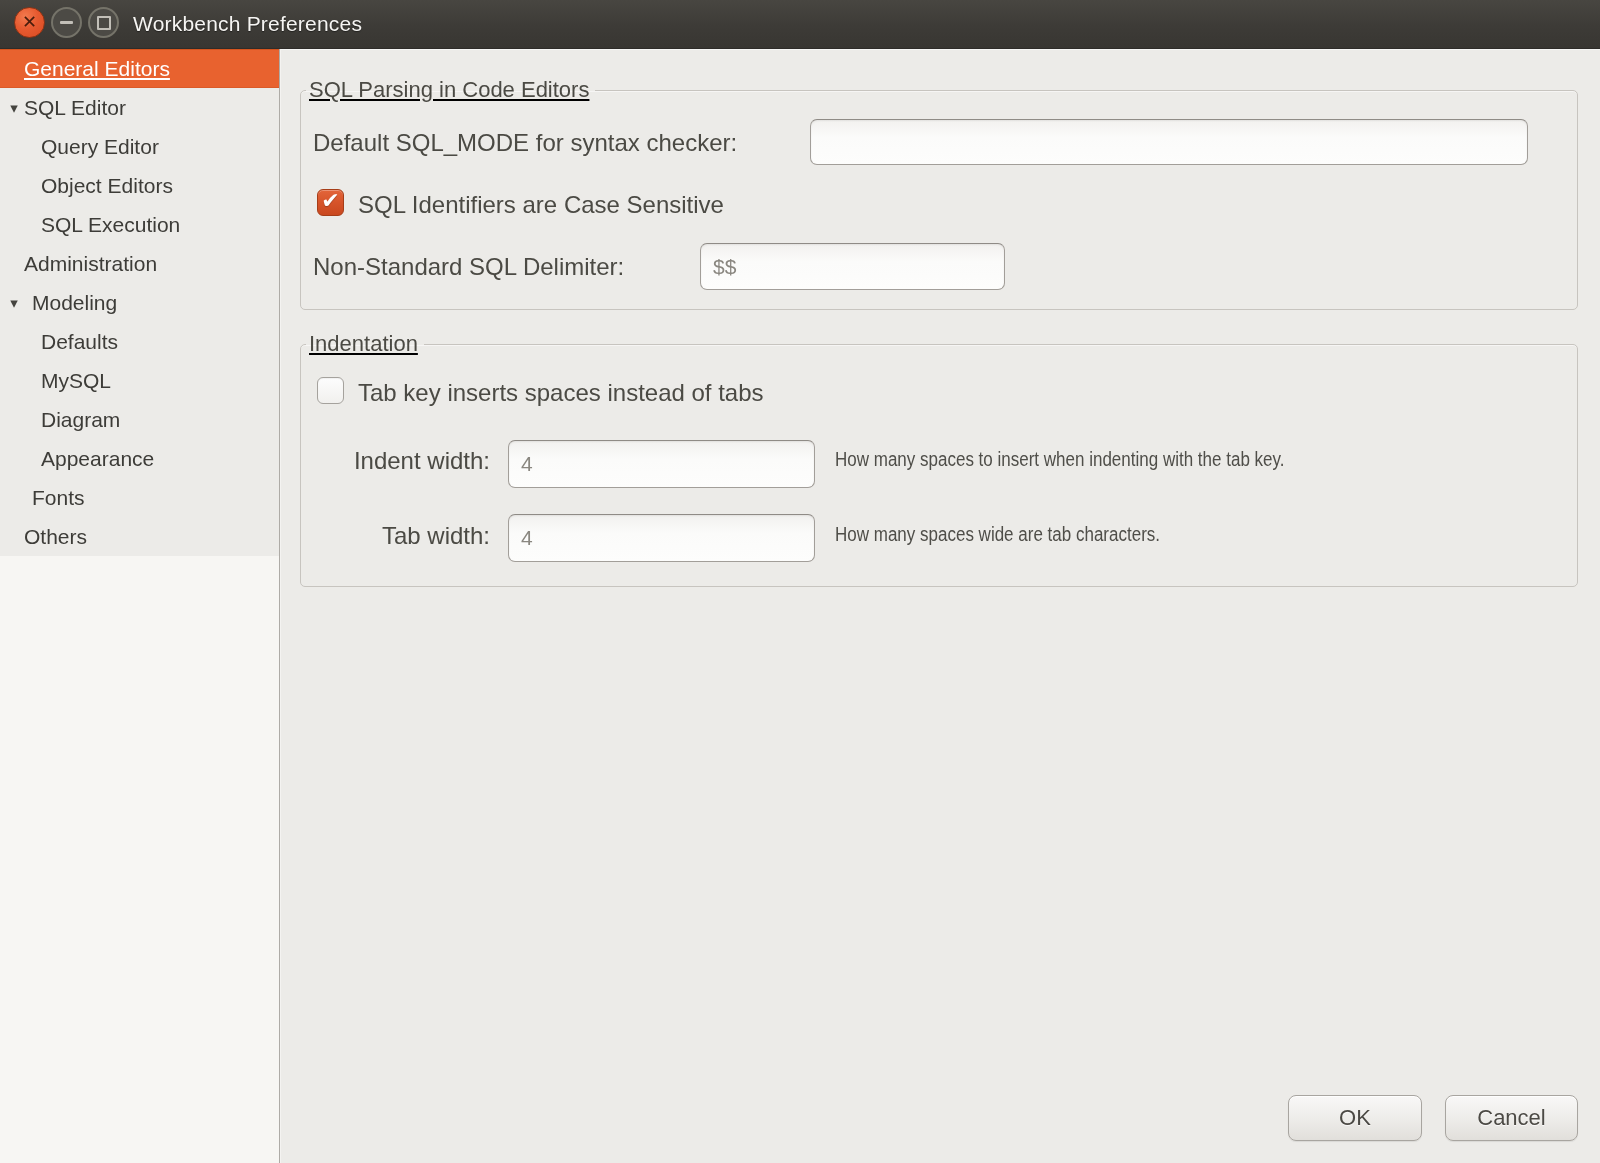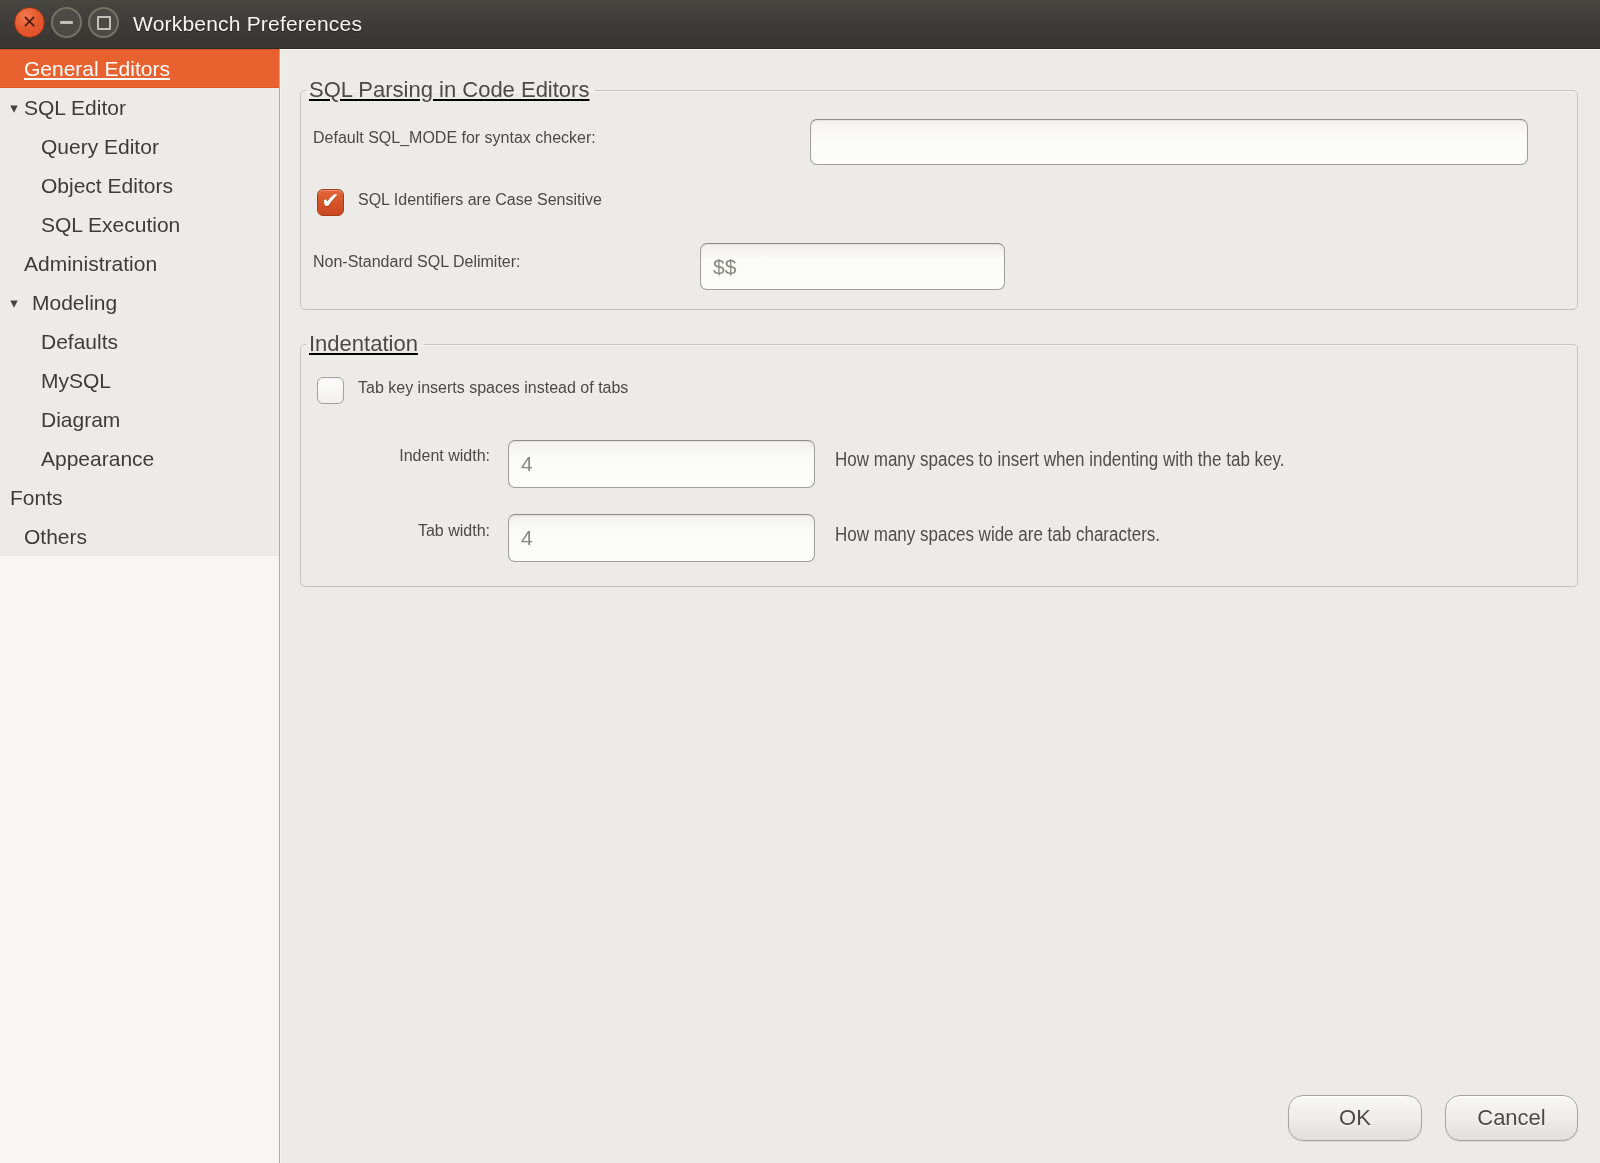--- a/index.html
+++ b/index.html
@@ -82,21 +82,21 @@
     text-decoration:underline;
   }
   fieldset.group legend{
     margin-left:5px; padding:0 6px 0 3px;
     font-size:22px; color:#4B4A44; line-height:26px;
   }
   #group-sql{left:300px; top:77px; width:1276px; height:231px;}
   #group-indent{left:300px; top:331px; width:1276px; height:254px;}
   
   .lbl{
-    position:absolute; font-size:16px; color:#4B4A44; white-space:nowrap;
+    position:absolute; font-size:24px; color:#4B4A44; white-space:nowrap;
   }
   .hint{
     position:absolute; font-size:20px; color:#4F4E49; white-space:nowrap;
     transform:scaleX(.85); transform-origin:left center;
   }
   .tinput{
     position:absolute; box-sizing:border-box;
     border:1px solid #A29E99; border-top-color:#8F8B86; border-radius:7px;
     background:linear-gradient(180deg,#F2F1EF 0%,#FBFBFA 40%,#FDFDFC 100%);
     box-shadow:inset 0 1px 2px rgba(0,0,0,.07);
@@ -120,21 +120,21 @@
   }
   .checkbox .tick{
     color:#FFFFFF; font-size:22px; font-weight:bold; line-height:1;
     margin-top:-3px; text-shadow:0 1px 1px rgba(0,0,0,.25);
     display:none;
   }
   .checkbox.checked .tick{display:block;}
   
   .push-btn{
     position:absolute; box-sizing:border-box; height:46px;
-    border:1px solid #A8A5A0; border-radius:15px;
+    border:1px solid #A8A5A0; border-radius:8px;
     background:linear-gradient(180deg,#F9F8F7 0%,#EEEDEA 50%,#E1DFDB 100%);
     box-shadow:inset 0 1px 0 rgba(255,255,255,.8), 0 1px 1px rgba(0,0,0,.08);
     font-family:inherit; font-size:22px; color:#4C4A45;
     text-shadow:0 1px 0 rgba(255,255,255,.7);
     display:flex; align-items:center; justify-content:center;
     cursor:default;
   }
 </style>
 </head>
 <body>
@@ -161,21 +161,21 @@
       <div class="side-row"><span class="expander">▾</span><span style="padding-left: 24px;">SQL Editor</span></div>
       <div class="side-row"><span style="padding-left: 41px;">Query Editor</span></div>
       <div class="side-row"><span style="padding-left: 41px;">Object Editors</span></div>
       <div class="side-row"><span style="padding-left: 41px;">SQL Execution</span></div>
       <div class="side-row"><span style="padding-left: 24px;">Administration</span></div>
       <div class="side-row"><span class="expander">▾</span><span style="padding-left: 32px;">Modeling</span></div>
       <div class="side-row"><span style="padding-left: 41px;">Defaults</span></div>
       <div class="side-row"><span style="padding-left: 41px;">MySQL</span></div>
       <div class="side-row"><span style="padding-left: 41px;">Diagram</span></div>
       <div class="side-row"><span style="padding-left: 41px;">Appearance</span></div>
-      <div class="side-row"><span style="padding-left: 10px;">Fonts</span></div>
+      <div class="side-row"><span style="padding-left: 32px;">Fonts</span></div>
       <div class="side-row"><span style="padding-left: 24px;">Others</span></div>
     </div>
   <div class="side-divider"></div>
   <div class="side-divider-hl"></div>
 
   <fieldset class="group" id="group-sql">
     <legend>SQL Parsing in Code Editors</legend>
   </fieldset>
 
   <div class="lbl" style="left:313px; top:129px;">Default SQL_MODE for syntax checker:</div>

